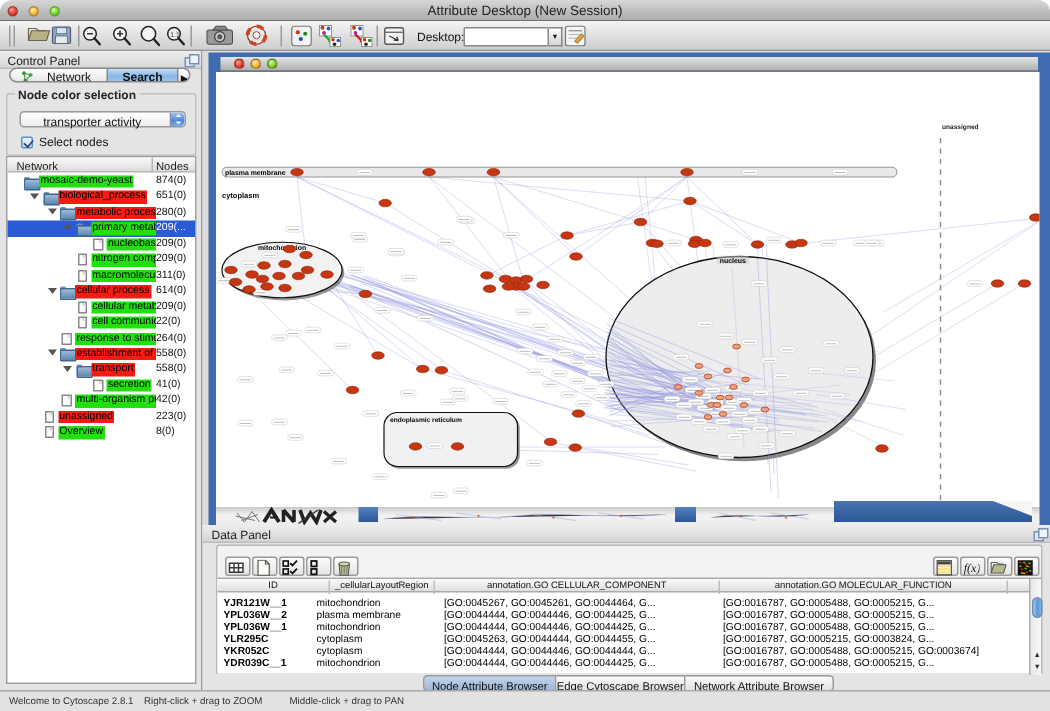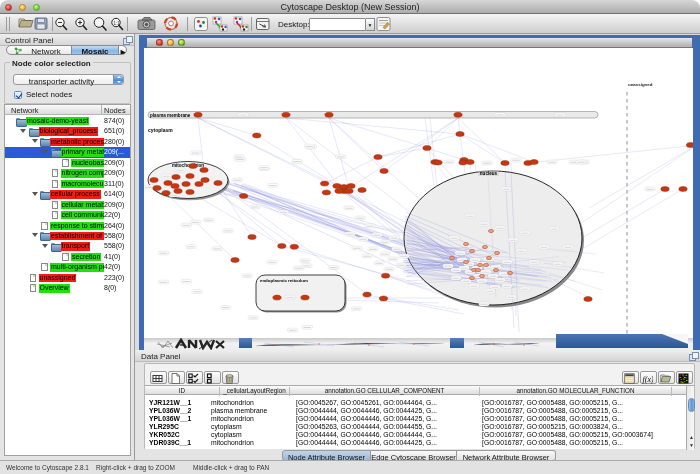--- a/index.html
+++ b/index.html
@@ -102,21 +102,21 @@
 
 #status { position:absolute; left:0; top:460px; width:700px; height:14px; background:#e2e2e2; border-top:1px solid #aaa; font-size:6.5px; color:#333; }
 #status span { position:absolute; top:3px; }
 </style></head>
 <body>
 <div id="app">
   <div id="titlebar">
     <div class="light" id="l1"></div>
       <div class="light" id="l2"></div>
       <div class="light" id="l3"></div>
-    <div class="t">Cytoscape Desktop (New Session)</div>
+    <div class="t">Attribute Desktop (New Session)</div>
   </div>
   <div id="toolbar">
       <svg width="700" height="20" viewBox="0 0 700 20" style="position:absolute;left:0;top:0;">
 <g stroke="#9a9a9a" stroke-width="1">
           <line x1="6.5" y1="3" x2="6.5" y2="17"></line>
           <line x1="9.5" y1="3" x2="9.5" y2="17"></line>
           <line x1="52.5" y1="3" x2="52.5" y2="17"></line>
           <line x1="127.5" y1="3" x2="127.5" y2="17"></line>
           <line x1="187.5" y1="3" x2="187.5" y2="17"></line>
           <line x1="251.5" y1="3" x2="251.5" y2="17"></line>
@@ -211,21 +211,21 @@
         <span>Control Panel</span>
         <i class="exico"></i>
       </div>
     <div id="cp-tabs">
       <div class="seg" id="seg-net" style="padding-top:1px;"><svg width="9" height="9" viewBox="0 0 9 9" style="position:absolute;left:7px;top:0.5px;">
             <circle cx="2" cy="1.8" r="1.3" fill="#3a9a3a"></circle>
             <circle cx="6.5" cy="3" r="1.3" fill="#55bb55"></circle>
             <circle cx="3" cy="6.8" r="1.3" fill="#2a7a2a"></circle>
             <path d="M2 1.8 L6.5 3 L3 6.8 Z" fill="none" stroke="#3a9a3a" stroke-width="0.7"></path>
           </svg><span style="margin-left:14px;">Network</span></div>
-      <div class="seg" id="seg-mos" style="padding-top:1px;">Mosaic</div>
+      <div class="seg" id="seg-mos" style="padding-top:1px;">Search</div>
       <div class="seg" id="seg-arr" style="padding-top:2px;">▶</div>
     </div>
     <div id="grpbox">
       <div class="lbl">Node color selection</div>
       <div id="combo">
           <div class="txt">transporter activity</div>
           <div class="btn"></div>
         </div>
       <div id="chk"></div>
         <div id="chklbl">Select nodes</div>

